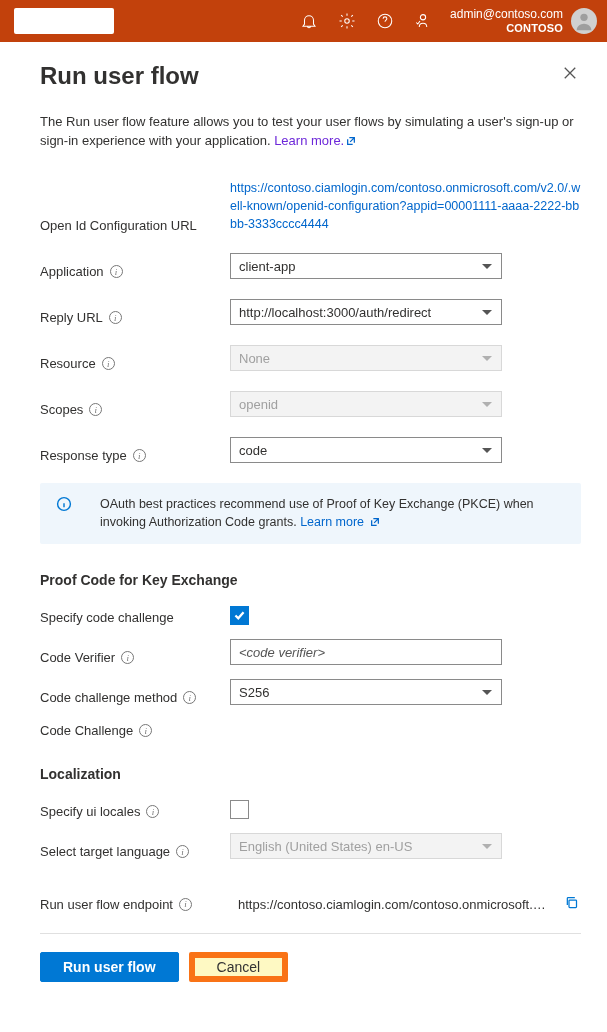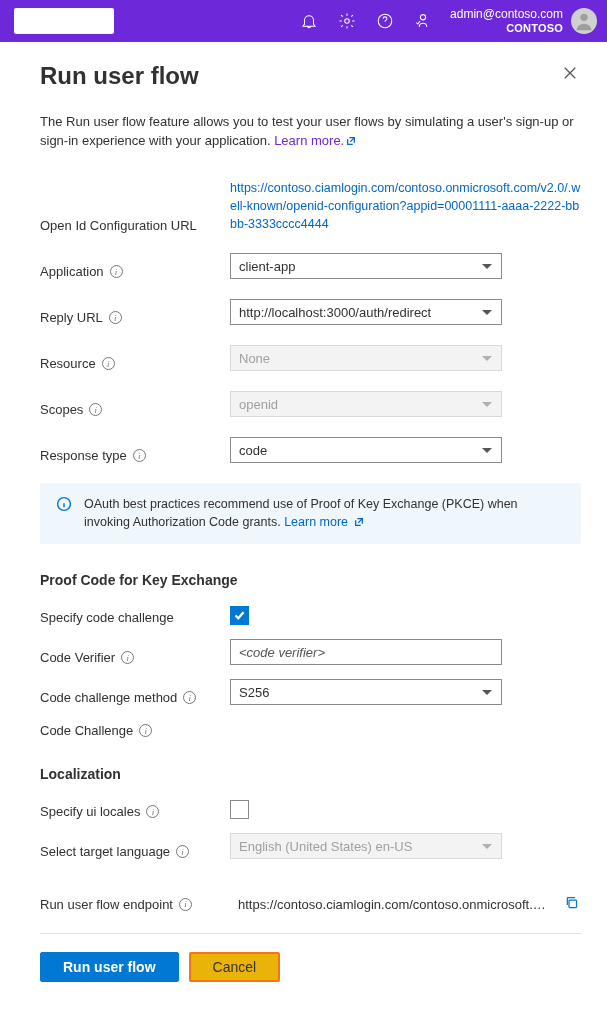--- a/index.html
+++ b/index.html
@@ -1,17 +1,17 @@
 <!DOCTYPE html>
 <html><head>
   <meta charset="utf-8">
   <style>
     *{box-sizing:border-box;margin:0;padding:0}
     body{font-family:"Segoe UI",Arial,sans-serif;font-size:13px;color:#323130;background:#fff;width:607px}
-    .topbar{height:42px;background:#6d28d9;display:flex;align-items:center;padding:0 10px;color:#fff}
+    .topbar{height:42px;background:#c2410c;display:flex;align-items:center;padding:0 10px;color:#fff}
     .search-slot{width:100px;height:26px;background:#fff;border-radius:2px;margin-left:4px}
     .topbar-spacer{flex:1}
     .topbar-icon{width:38px;height:42px;display:flex;align-items:center;justify-content:center;cursor:pointer}
     .topbar-icon svg{width:18px;height:18px;stroke:#fff;fill:none;stroke-width:1.4}
     .account{display:flex;flex-direction:column;align-items:flex-end;font-size:12px;line-height:14px;margin:0 8px}
     .account .org{font-weight:700;font-size:11px;letter-spacing:.2px}
     .avatar{width:26px;height:26px;border-radius:50%;background:#d0d0d0;display:flex;align-items:center;justify-content:center}
     .avatar svg{width:22px;height:22px;fill:#9e9e9e}
     .panel{padding:20px 26px 30px 40px}
     .hdr{display:flex;align-items:flex-start;margin-bottom:22px}
@@ -26,39 +26,39 @@
     .lbl{width:190px;display:flex;align-items:center;gap:6px;font-size:13px;color:#323130;padding-top:4px;flex-shrink:0}
     .info-icon{display:inline-flex;width:13px;height:13px;align-items:center;justify-content:center;border:1px solid #777;border-radius:50%;color:#777;font-size:9px;font-style:italic;font-family:Georgia,serif;cursor:pointer}
     .val{flex:1;min-width:0}
     .link{color:#0066cc;font-size:12.5px;line-height:18px;word-break:break-all}
     .sel,.inp{width:272px;height:26px;border:1px solid #8a8a8a;background:#fff;padding:0 28px 0 8px;font-size:13px;position:relative;display:flex;align-items:center;cursor:pointer}
     .sel.dis,.inp.dis{background:#f3f3f3;color:#a0a0a0;border-color:#d8d8d8;cursor:default}
     .sel::after{content:'';position:absolute;right:9px;top:50%;margin-top:-2px;border:5px solid transparent;border-top-color:#555}
     .sel.dis::after{border-top-color:#b0b0b0}
     .inp{cursor:text}
     .inp em{color:#555}
-    .info-banner{display:flex;gap:12px;background:#eff6fc;padding:12px 16px;border-radius:2px;margin:18px 0 28px}
+    .info-banner{display:flex;gap:28px;background:#eff6fc;padding:12px 16px;border-radius:2px;margin:18px 0 28px}
     .info-banner .bi{flex-shrink:0;margin-top:1px}
     .info-banner .bi svg{width:16px;height:16px;stroke:#0078d4;fill:none;stroke-width:1.8}
     .info-banner .bt{font-size:12.5px;line-height:18px;color:#323130}
     .info-banner a{color:#0066cc;text-decoration:none}
     .sect{font-weight:600;font-size:14px;margin-bottom:18px}
     .chk{width:19px;height:19px;border:1px solid #8a8a8a;background:#fff;cursor:pointer;display:flex;align-items:center;justify-content:center}
     .chk.checked{background:#0078d4;border-color:#0078d4}
     .chk.checked svg{width:13px;height:13px;stroke:#fff;stroke-width:2.8;fill:none}
     .copy{cursor:pointer;margin-left:auto;padding:2px}
     .copy svg{width:15px;height:15px;stroke:#0078d4;fill:none;stroke-width:1.5}
     .endpoint-row{display:flex;align-items:center;gap:8px;margin-bottom:18px}
     .endpoint-row .lbl{padding-top:0}
     .endpoint-txt{font-size:13px;white-space:nowrap;overflow:hidden;text-overflow:ellipsis;flex:1}
     hr{border:none;border-top:1px solid #e0e0e0;margin:16px 0 18px}
     .actions{display:flex;gap:10px}
     .btn{height:30px;padding:0 22px;font-size:14px;border-radius:2px;cursor:pointer}
     .btn.pri{background:#0078d4;color:#fff;border:1px solid #0078d4;font-weight:600}
-    .btn.sec{background:#eab308;color:#333;border:2px solid #f97316}
+    .btn.sec{background:#fef9c3;color:#333;border:6px solid #f97316}
     .gap-s{margin-bottom:14px}
   </style>
 </head>
 <body>
 
 <div class="topbar">
   <div class="search-slot"></div>
   <div class="topbar-spacer"></div>
   <div class="topbar-icon">
       <svg viewBox="0 0 24 24">

